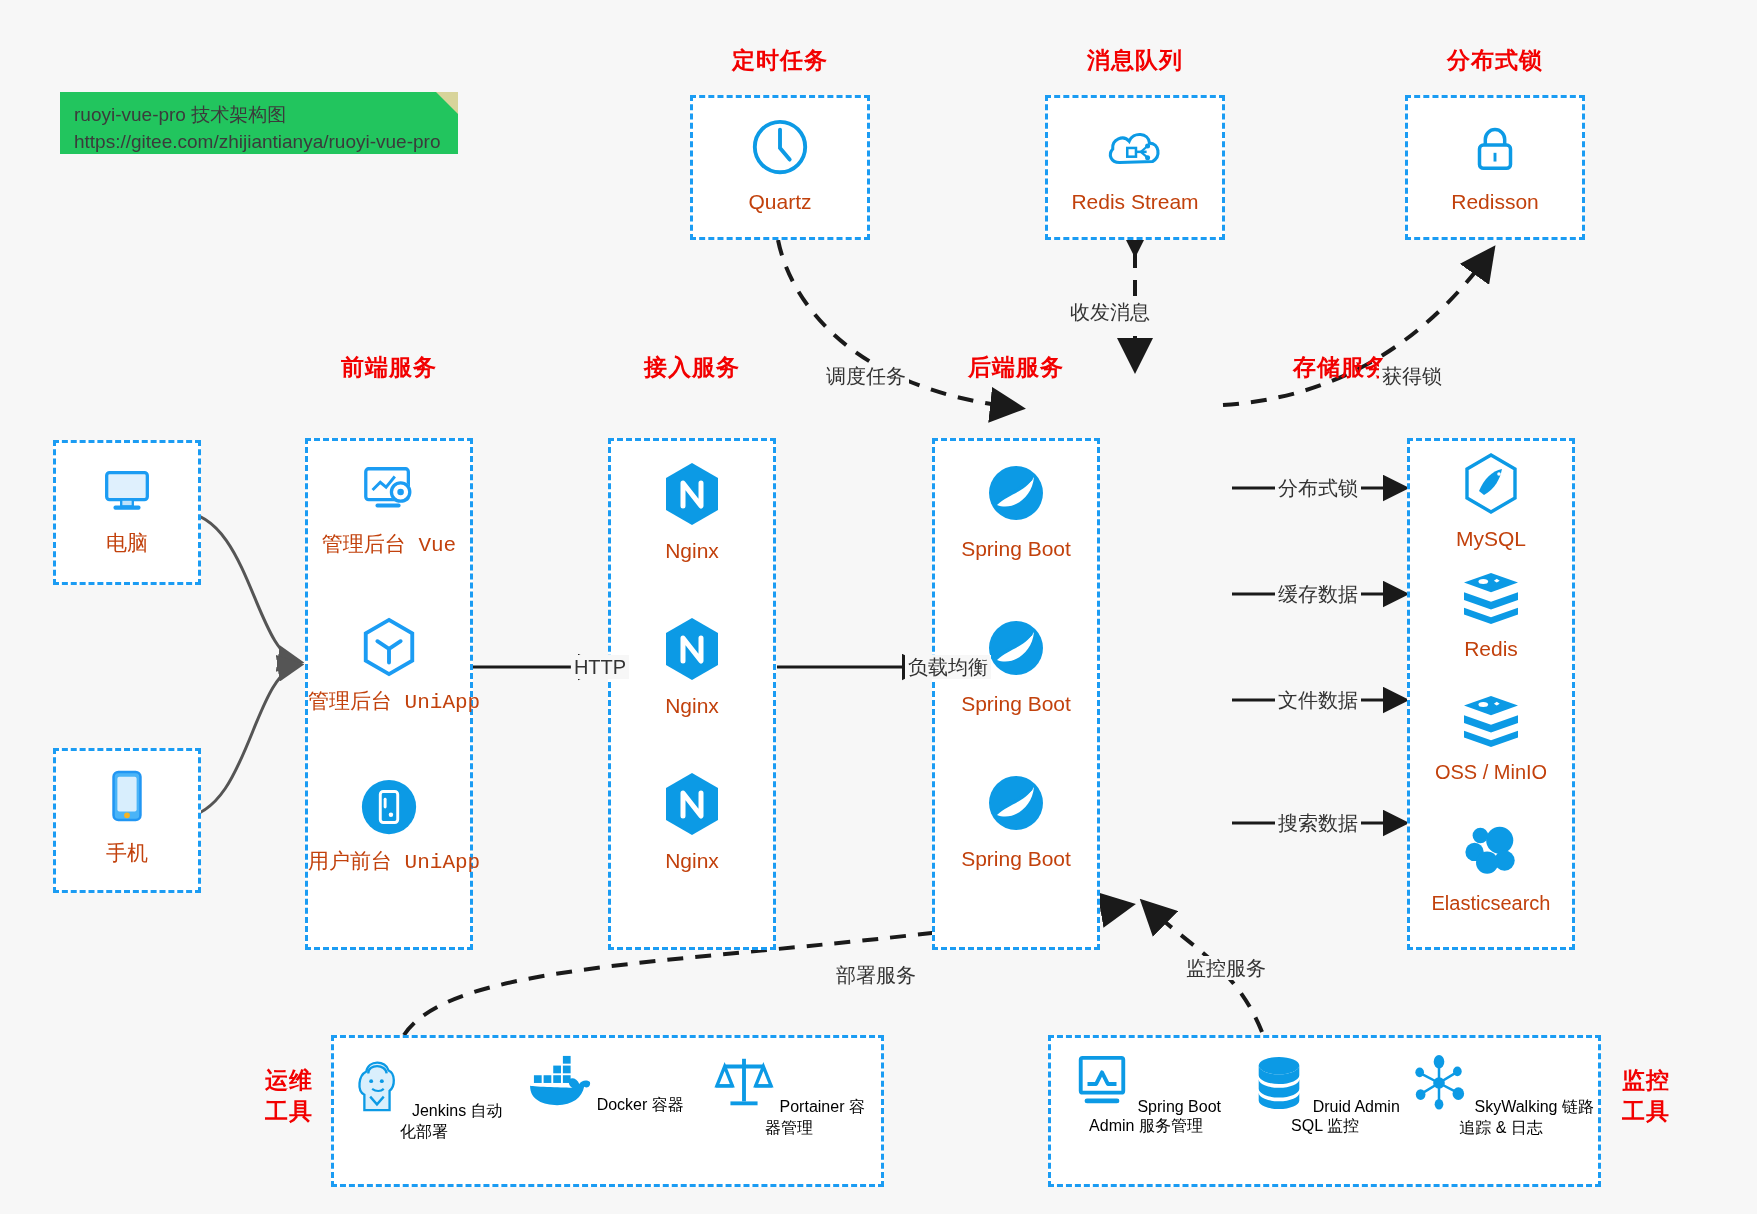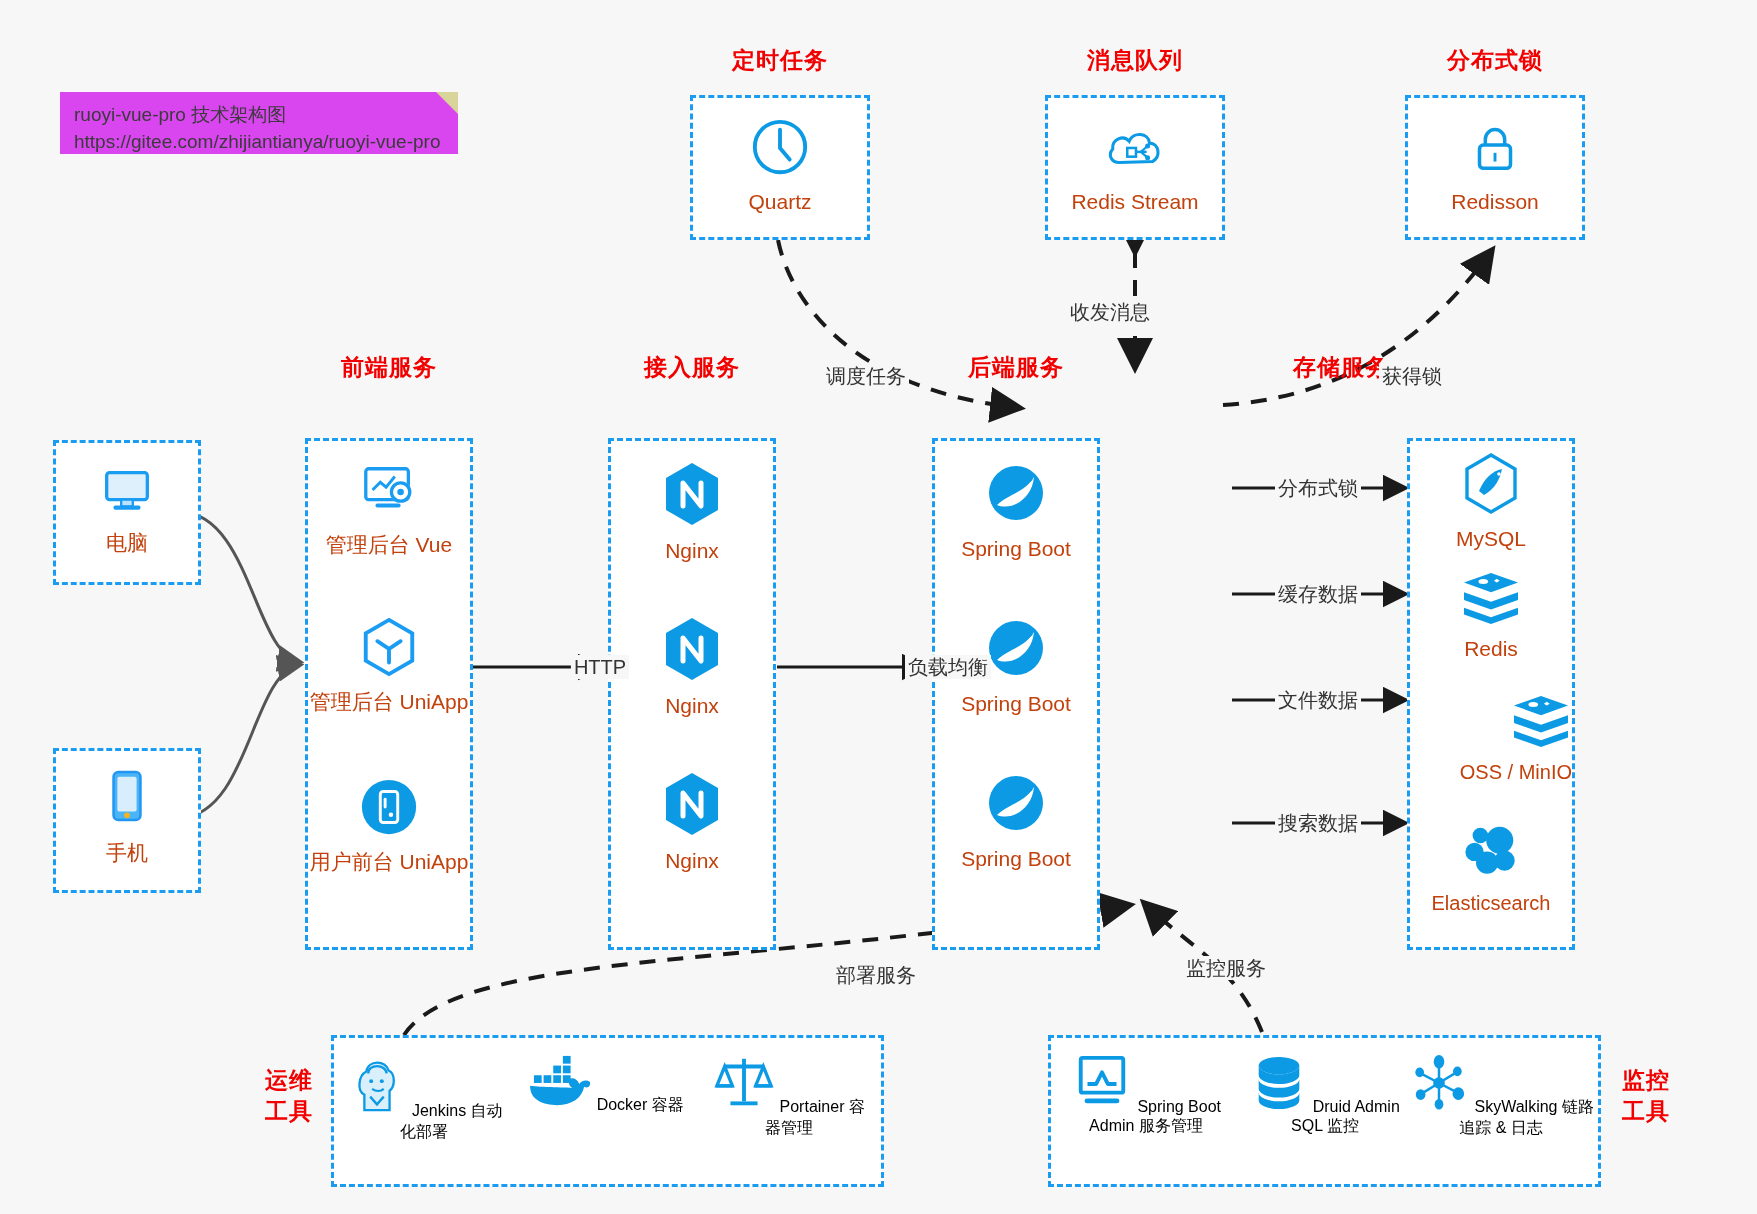--- a/index.html
+++ b/index.html
@@ -11,21 +11,21 @@
     position:relative;
     overflow:hidden;
     -webkit-font-smoothing:antialiased;
   }
   .canvas{position:absolute;inset:0;}
   svg.links{position:absolute;left:0;top:0;width:1757px;height:1214px;overflow:visible;pointer-events:none;}
 
   
   .note{
     position:absolute;left:60px;top:92px;width:398px;height:62px;
-    background:#d946ef;color:#3b3b3b;font-size:19px;line-height:27px;
+    background:#22c55e;color:#3b3b3b;font-size:19px;line-height:27px;
     padding:9px 14px 0 14px;box-sizing:border-box;
   }
   .note .fold{
     position:absolute;right:0;top:0;width:0;height:0;
     border-left:22px solid transparent;border-top:22px solid #d8d49a;
   }
   .note span{display:block;white-space:nowrap;}
 
   
   .box{
@@ -168,21 +168,21 @@
           <rect x="12" y="5" width="28" height="50" rx="5" fill="#4ab4f7" stroke="#2196f3" stroke-width="2.6"></rect>
           <rect x="16" y="10" width="20" height="36" rx="2" fill="#d8eefd"></rect>
           <circle cx="26" cy="50" r="3" fill="#f5b324"></circle>
         </svg>
       </span>
       <span class="lbl">手机</span>
     </div>
   </div>
 
   <div class="grp-title" style="left:305px;top:352px;width:168px;">前端服务</div>
-  <div class="box" style="left:305px;top:438px;width:168px;height:512px;">
+  <div class="box" style="left:305px;top:438px;width:168px;height:512px;font-family:Liberation Mono, monospace;">
 
     <div class="node" style="top:20px;">
       <span class="ico">
         <svg width="62" height="60" viewBox="0 0 64 62">
           <rect x="8" y="8" width="44" height="32" rx="3" fill="none" stroke="#1b9cf3" stroke-width="3.4"></rect>
           <path d="M15 30 L23 22 L29 27 L38 16" fill="none" stroke="#1b9cf3" stroke-width="3"></path>
           <rect x="18" y="44" width="26" height="4" rx="2" fill="#1b9cf3"></rect>
           <circle cx="44" cy="32" r="11" fill="#ffffff"></circle>
           <circle cx="44" cy="32" r="9.5" fill="none" stroke="#1b9cf3" stroke-width="3.4"></circle>
           <circle cx="44" cy="32" r="3.4" fill="#1b9cf3"></circle>
@@ -305,21 +305,21 @@
           <path d="M32 2 L60 12 L32 22 L4 12 Z" fill="#0c9ae5"></path>
           <path d="M4 22 L32 32 L60 22 L60 30 L32 40 L4 30 Z" fill="#0c9ae5"></path>
           <path d="M4 38 L32 48 L60 38 L60 45 L32 55 L4 45 Z" fill="#0c9ae5"></path>
           <ellipse cx="24" cy="11" rx="5" ry="2.6" fill="#ffffff"></ellipse>
           <path d="M38 8 l3 2 -3 2 -3 -2 z" fill="#ffffff"></path>
         </svg>
       </span>
       <span class="lbl">Redis</span>
     </div>
 
-    <div class="node" style="top:253px;text-align:right;">
+    <div class="node" style="top:253px;">
       <span class="ico">
         <svg width="62" height="54" viewBox="0 0 64 56">
           <path d="M32 2 L60 12 L32 22 L4 12 Z" fill="#0c9ae5"></path>
           <path d="M4 22 L32 32 L60 22 L60 30 L32 40 L4 30 Z" fill="#0c9ae5"></path>
           <path d="M4 38 L32 48 L60 38 L60 45 L32 55 L4 45 Z" fill="#0c9ae5"></path>
           <ellipse cx="24" cy="11" rx="5" ry="2.6" fill="#ffffff"></ellipse>
           <path d="M38 8 l3 2 -3 2 -3 -2 z" fill="#ffffff"></path>
         </svg>
       </span>
       <span class="lbl sm">OSS / MinIO</span>

